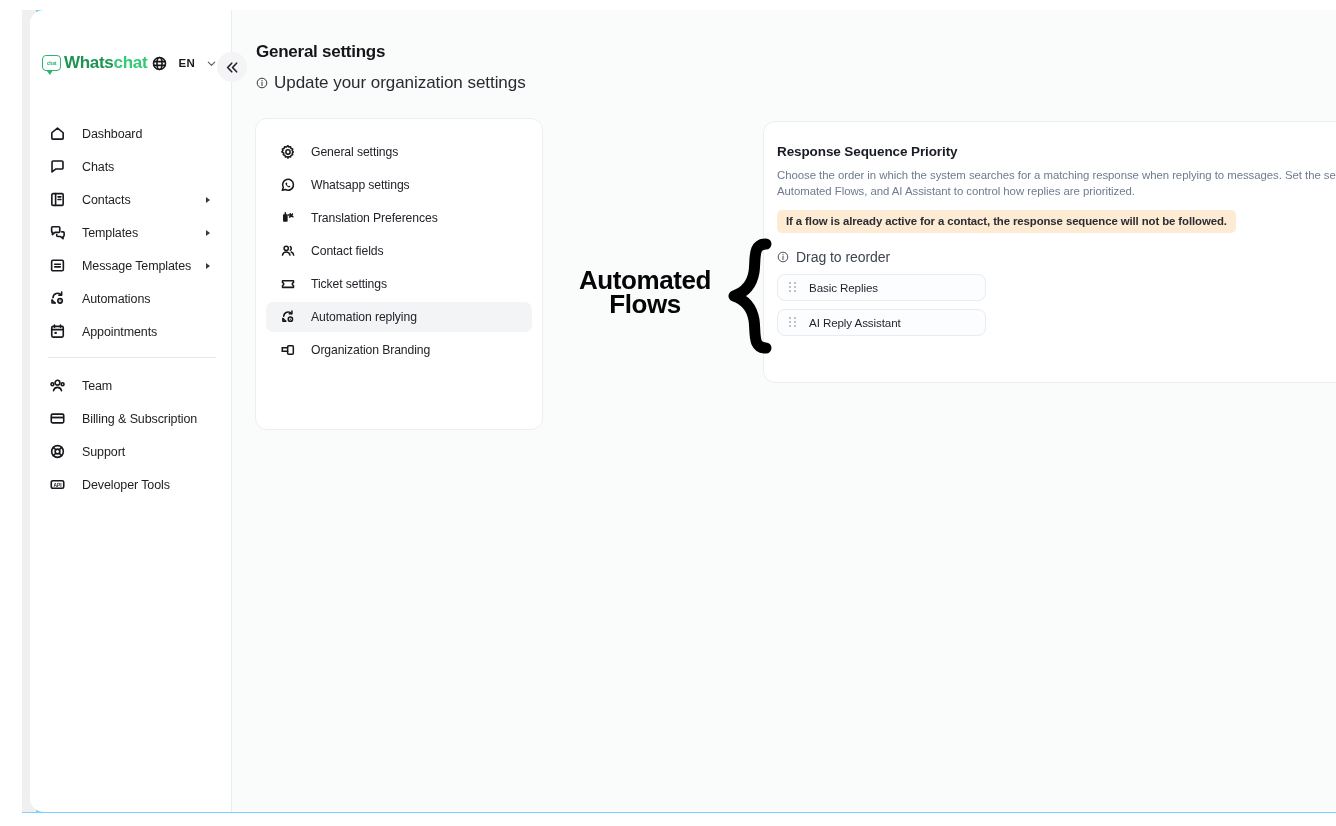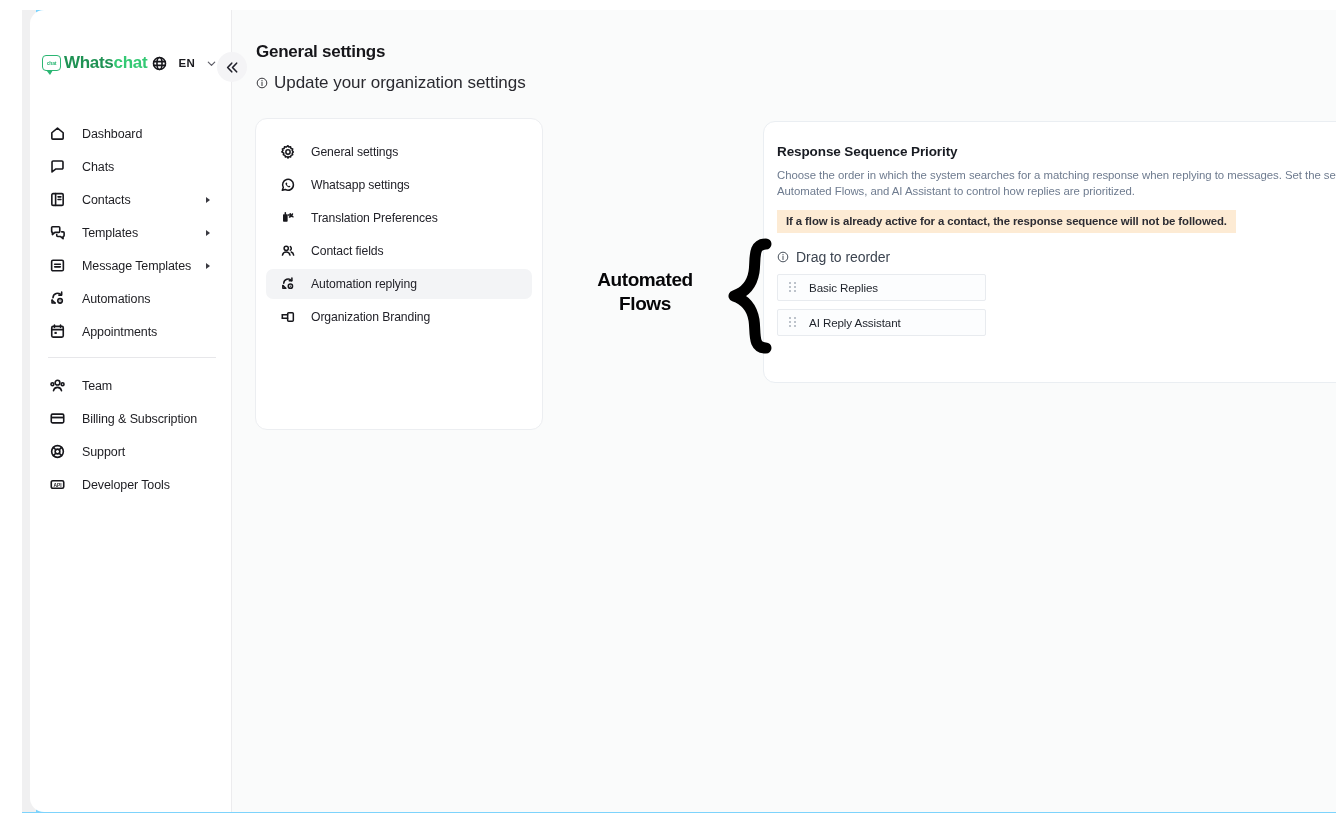--- a/index.html
+++ b/index.html
@@ -252,21 +252,21 @@
     font-size: 11.4px;
     line-height: 16px;
     color: #6e7b8f;
     width: 720px;
     letter-spacing: -0.05px;
   }
   .seq-warn {
     display: inline-block;
     margin-top: 11px;
     background: #fdebd4;
-    border-radius: 0;
+    border-radius: 5px;
     padding: 5px 9px 6px 9px;
     font-size: 11.4px;
     font-weight: bold;
     color: #2c2c33;
     letter-spacing: -0.1px;
     white-space: nowrap;
   }
   .drag-hint-row {
     display: flex;
     align-items: center;
@@ -276,21 +276,21 @@
   .drag-hint {
     font-size: 14px;
     color: #3c4450;
     letter-spacing: -0.05px;
   }
   .seq-list { margin-top: 9px; }
   .seq-row {
     width: 209px;
     height: 27px;
     border: 1px solid #e8ebef;
-    border-radius: 2px;
+    border-radius: 8px;
     background: #fcfdfe;
     display: flex;
     align-items: center;
     padding-left: 11px;
     margin-bottom: 8px;
     cursor: grab;
   }
   .grip {
     width: 7px; height: 11px;
     display: grid;
@@ -312,21 +312,21 @@
     font-weight: 500;
     letter-spacing: -0.1px;
   }
 
   
   #annot-text {
     position: absolute;
     left: 570px; top: 268px;
     width: 150px;
     text-align: center;
-    font-size: 19px;
+    font-size: 26px;
     font-weight: bold;
     line-height: 24px;
     color: #060608;
     letter-spacing: -0.4px;
     z-index: 40;
     pointer-events: none;
   }
   #annot-brace {
     position: absolute;
     left: 726px; top: 238px;
@@ -572,20 +572,28 @@
           <svg width="16" height="16" viewBox="0 0 18 18">
             <circle cx="7" cy="6" r="2.4" class="ico-stroke" stroke-width="1.6"></circle>
             <path d="M2.8 13.6a4.3 4.3 0 0 1 8.4 0" class="ico-stroke" stroke-width="1.6"></path>
             <path d="M11.6 4.1a2.4 2.4 0 0 1 0 4" class="ico-stroke" stroke-width="1.6"></path>
             <path d="M12.6 10.2a4 4 0 0 1 2.7 3.4" class="ico-stroke" stroke-width="1.6"></path>
           </svg>
         </span>
         <span class="set-label">Contact fields</span>
       </div>
 
+      <div class="set-item">
+        <span class="set-ico">
+          <svg width="16" height="16" viewBox="0 0 18 18">
+            <path d="M2.8 5.4h12.4v2.2a1.5 1.5 0 0 0 0 3v2.2H2.8v-2.2a1.5 1.5 0 0 0 0-3Z" class="ico-stroke" stroke-width="1.6"></path>
+          </svg>
+        </span>
+        <span class="set-label">Ticket settings</span>
+      </div>
 
       <div class="set-item active">
         <span class="set-ico">
           <svg width="16" height="16" viewBox="0 0 18 18">
             <path d="M4.2 8.2A5 5 0 0 1 13 5.2" class="ico-stroke" stroke-width="1.6"></path>
             <polyline points="13.4,2.3 13.4,5.4 10.4,5.4" class="ico-stroke" stroke-width="1.6"></polyline>
             <path d="M3.2 10.6v3.2h3.2" class="ico-stroke" stroke-width="1.6"></path>
             <path d="M6.4 13.8 3.4 10.8" class="ico-stroke" stroke-width="1.6"></path>
             <circle cx="11.7" cy="11.5" r="2.4" class="ico-stroke" stroke-width="1.6"></circle>
             <circle cx="11.7" cy="11.5" r="0.7" fill="#17171c"></circle>

